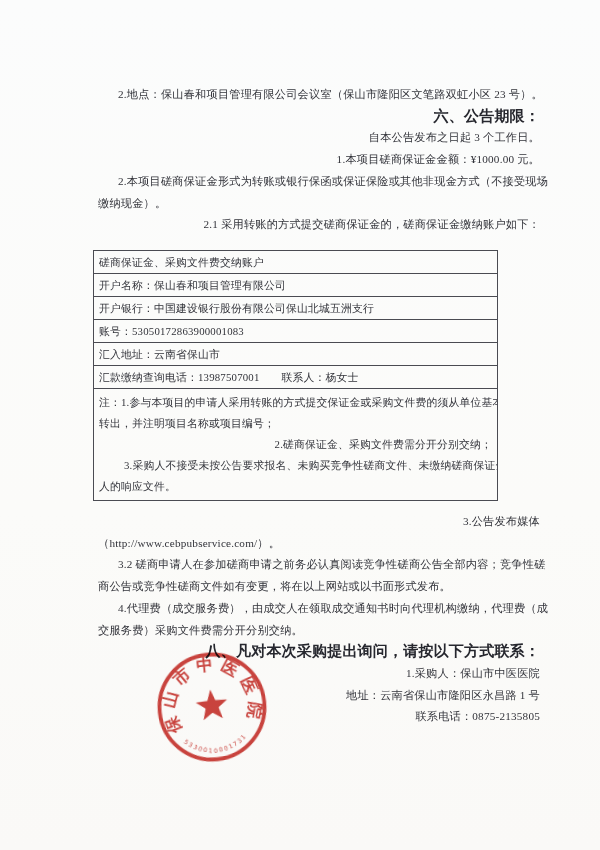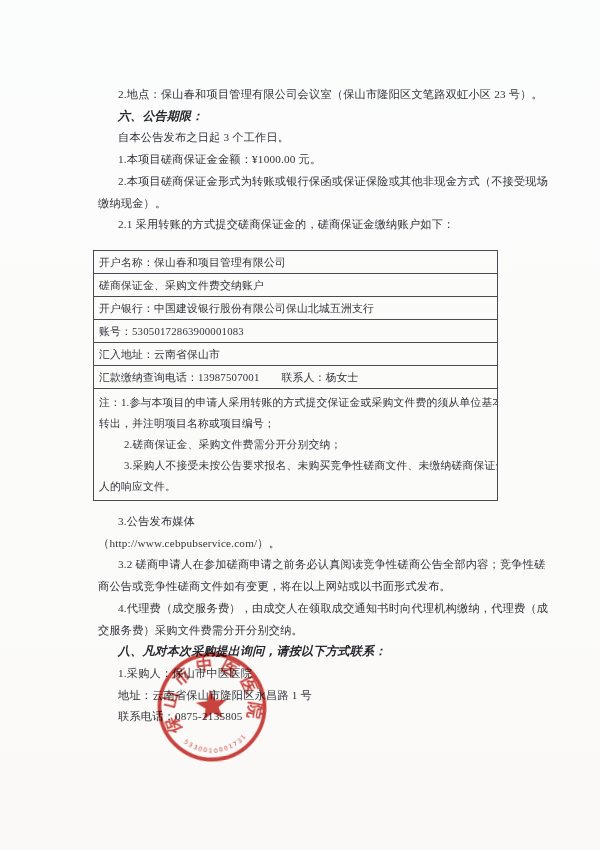--- a/index.html
+++ b/index.html
@@ -7,22 +7,22 @@
     width:600px;height:850px;position:relative;overflow:hidden;
     background:#fbfbfa;
     font-family:"Liberation Serif","DejaVu Serif",serif;
     color:#32333a;
   }
   .page{position:absolute;inset:0;background:linear-gradient(180deg,#fbfcfc 0%,#fbfbf9 60%,#faf9f7 100%);}
   .sec{position:absolute;left:98px;right:60px;}
   .sec-top{top:84px;}
   .sec-bottom{top:511px;}
   .ln{line-height:21.7px;font-size:11.2px;white-space:nowrap;letter-spacing:.2px;}
-  .ln.b{font-weight:bold;color:#26272e;font-size:12px;font-style:italic;}
-  .ln.ind{padding-left:20px;}
+  .ln.b{font-weight:bold;color:#26272e;font-size:15px;}
+  .ln.ind{padding-left:20px;text-align:right;}
   .ln.spread{letter-spacing:2.6px;}
   table.account-table{
     position:absolute;left:93px;top:250px;width:405px;
     border-collapse:collapse;table-layout:fixed;
   }
   table.account-table td{
     border:1px solid #4a4b52;
     font-size:10.8px;letter-spacing:.2px;
     padding:0 5px;height:22px;line-height:22px;
     white-space:nowrap;overflow:hidden;
@@ -53,24 +53,24 @@
       <div class="ln ind">自本公告发布之日起 3 个工作日。</div>
       <div class="ln ind">1.本项目磋商保证金金额：¥1000.00 元。</div>
       <div class="ln ind">2.本项目磋商保证金形式为转账或银行保函或保证保险或其他非现金方式（不接受现场</div>
       <div class="ln">缴纳现金）。</div>
       <div class="ln ind">2.1 采用转账的方式提交磋商保证金的，磋商保证金缴纳账户如下：</div>
     </div>
 
   <table class="account-table">
     <tbody>
         <tr>
-          <td>开户名称：保山春和项目管理有限公司</td>
+          <td>磋商保证金、采购文件费交纳账户</td>
         </tr>
         <tr>
-          <td>磋商保证金、采购文件费交纳账户</td>
+          <td>开户名称：保山春和项目管理有限公司</td>
         </tr>
         <tr>
           <td>开户银行：中国建设银行股份有限公司保山北城五洲支行</td>
         </tr>
         <tr>
           <td>账号：53050172863900001083</td>
         </tr>
         <tr>
           <td>汇入地址：云南省保山市</td>
         </tr>

